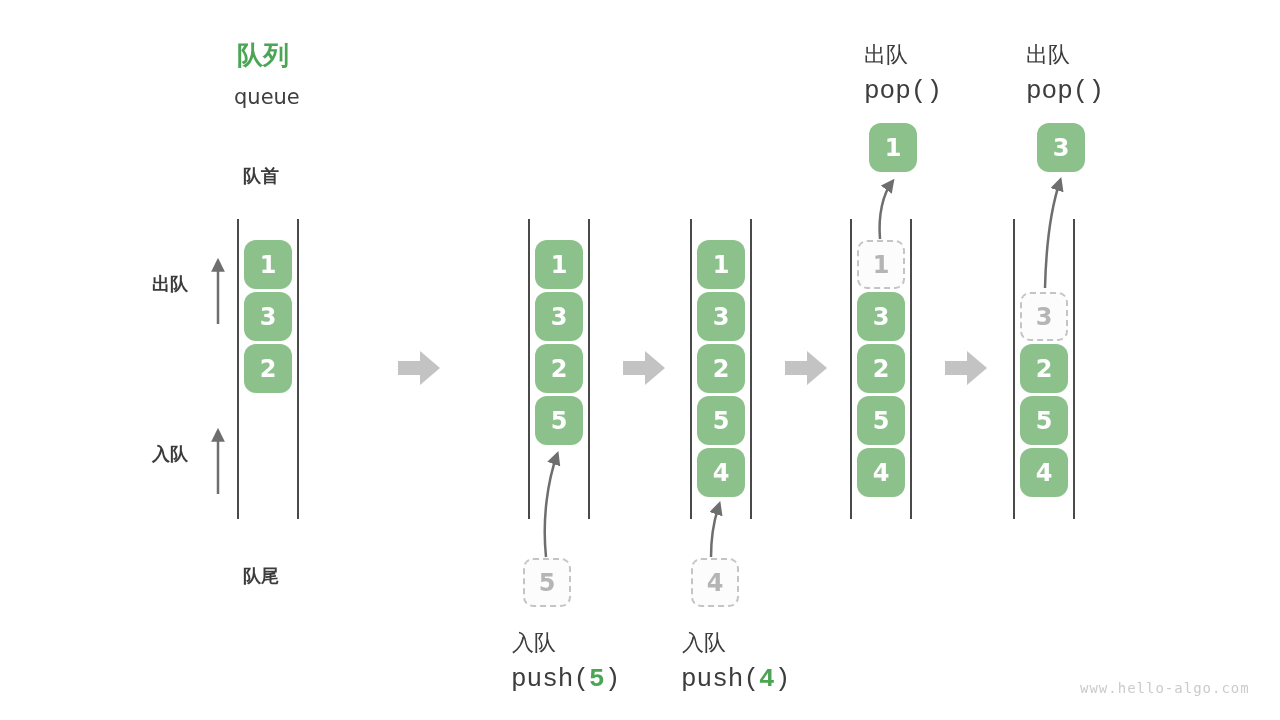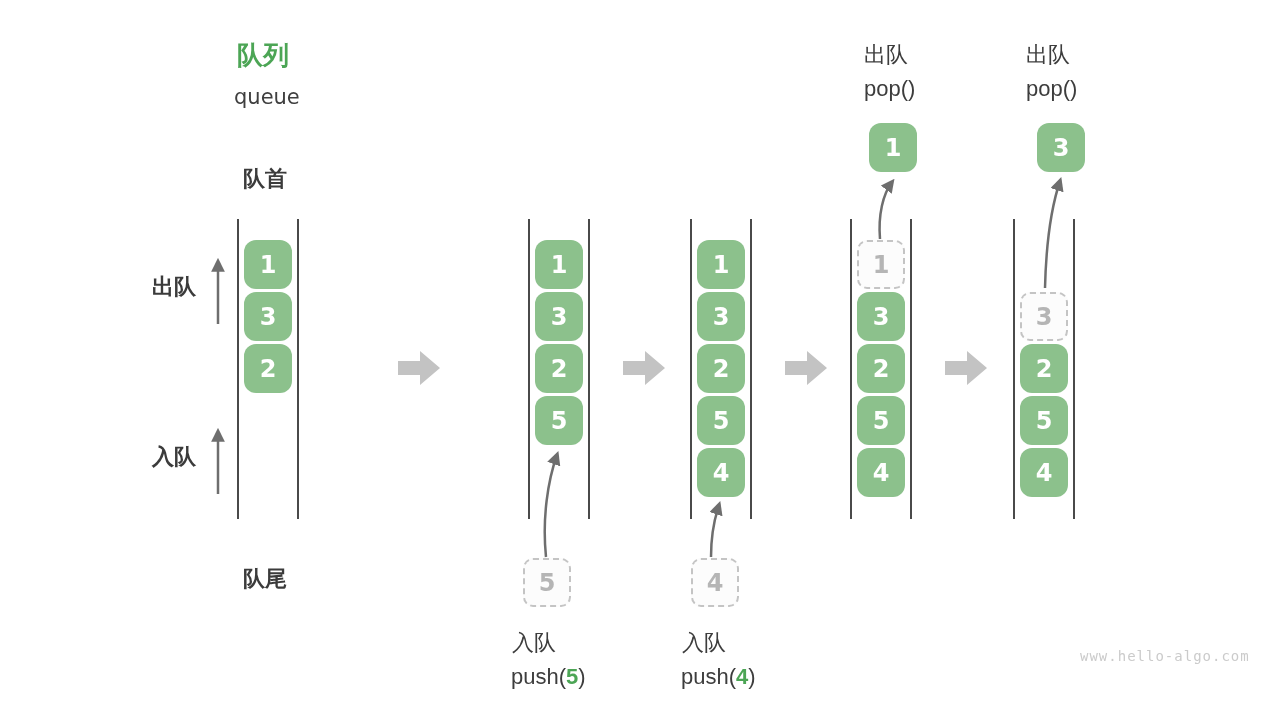--- a/index.html
+++ b/index.html
@@ -4,23 +4,23 @@
 <style>
   html,body{margin:0;padding:0;background:#ffffff;}
   #canvas{
     position:relative;width:1256px;height:720px;background:#ffffff;overflow:hidden;
     font-family:"DejaVu Sans","Liberation Sans",sans-serif;color:#3b3b3b;margin-top:8px;
   }
   .abs{position:absolute;}
   
   .title-zh{font-size:26px;font-weight:bold;color:#4ca555;}
   .title-en{font-size:21px;color:#3f3f3f;}
-  .side-label{font-size:22px;font-weight:bold;color:#3b3b3b;}
+  .side-label{font-size:18px;font-weight:bold;color:#3b3b3b;}
   .op-label{font-size:22px;color:#3d3d3d;}
-  .code{font-family:Liberation Sans, sans-serif;font-size:22px;color:#3d3d3d;}
+  .code{font-family:Liberation Mono, monospace;font-size:26px;color:#3d3d3d;}
   .code .green-arg{color:#4ca555;font-weight:bold;}
   
   .vline{width:2px;background:#4a4a4a;height:300px;top:211px;}
   
   .cell{
     width:48px;height:49px;background:#8cc18c;border-radius:12px;
     display:flex;align-items:center;justify-content:center;
     color:#ffffff;font-size:24px;font-weight:600;
   }
   .ghost{
@@ -94,21 +94,21 @@
   <div class="abs code" style="left:1026px;top:68px;">pop()</div>
 
   <div class="abs ghost" style="left:523px;top:550px;">5</div>
   <div class="abs ghost" style="left:691px;top:550px;">4</div>
 
   <div class="abs op-label" style="left:512px;top:620px;">入队</div>
   <div class="abs code" style="left:511px;top:656px;"><span>push(</span><span class="green-arg">5</span><span>)</span></div>
   <div class="abs op-label" style="left:682px;top:620px;">入队</div>
   <div class="abs code" style="left:681px;top:656px;"><span>push(</span><span class="green-arg">4</span><span>)</span></div>
 
-  <div class="abs watermark" style="left:1080px;top:640px;">www.hello-algo.com</div>
+  <div class="abs watermark" style="left:1080px;top:672px;">www.hello-algo.com</div>
 
   <svg id="arrow-overlay" width="1280" height="720" viewBox="0 0 1280 720">
     <defs>
       <marker id="ah" viewBox="0 0 10 10" refX="7" refY="5" markerWidth="5.5" markerHeight="5.5" orient="auto-start-reverse">
         <path d="M0,0 L10,5 L0,10 z" fill="#6e6e6e"></path>
       </marker>
     </defs>
 
     <g fill="#c3c3c3">
       <polygon points="398,353 420,353 420,343 440,360 420,377 420,367 398,367"></polygon>

